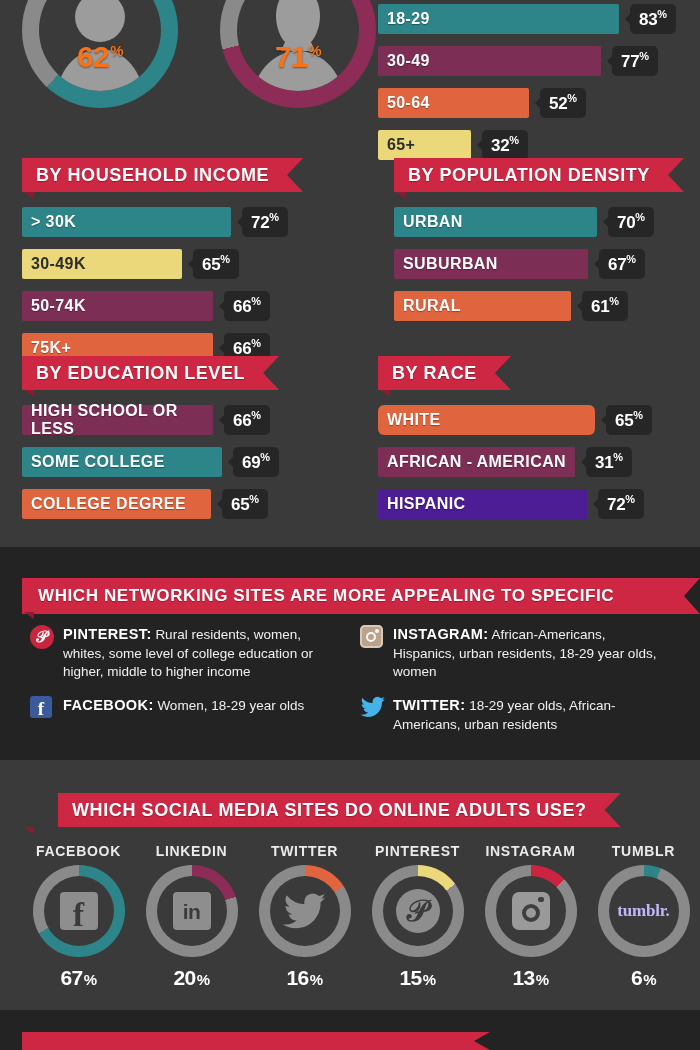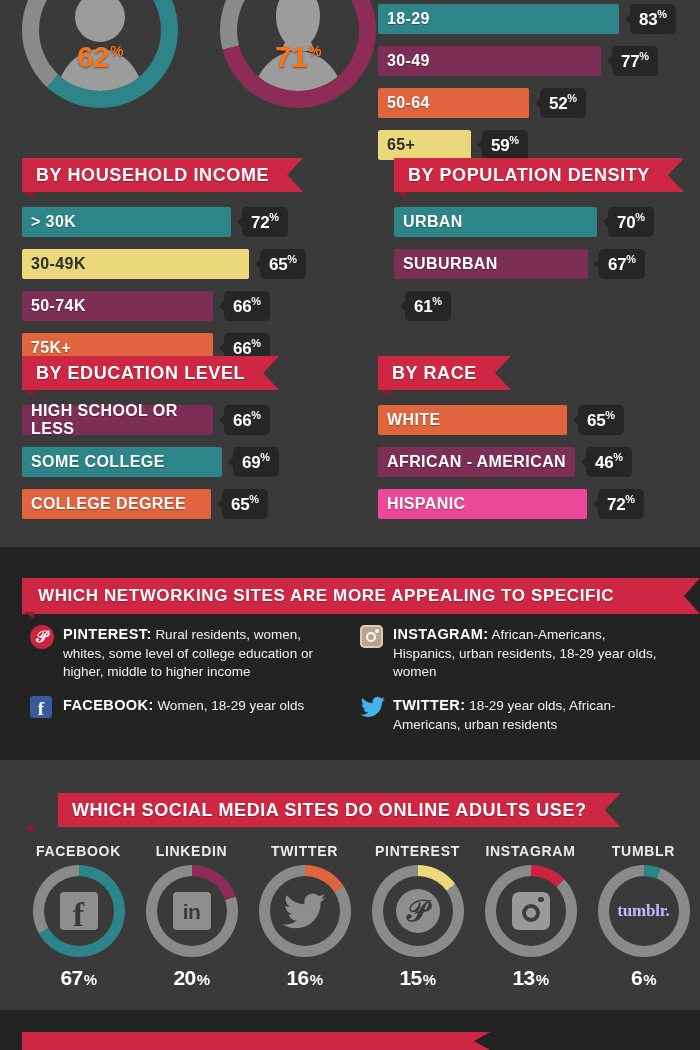--- a/index.html
+++ b/index.html
@@ -205,37 +205,37 @@
       <div class="bar-row">
         <div class="bar" style="width: 151px; background: rgb(224, 101, 62);">
           <span>50-64</span>
         </div>
         <div class="badge"><span>52</span><span class="sym">%</span></div>
       </div>
       <div class="bar-row">
         <div class="bar dark-text" style="width: 93px; background: rgb(234, 216, 122);">
           <span>65+</span>
         </div>
-        <div class="badge"><span>59</span><span class="sym">%</span></div>
+        <div class="badge"><span>32</span><span class="sym">%</span></div>
       </div>
     </div>
 
   <div class="sect" style="top:158px;left:22px;width:310px;">
     <div class="ribbon-wrap">
       <div class="ribbon">BY HOUSEHOLD INCOME</div>
     </div>
     <div class="bars" id="chart-income">
         <div class="bar-row">
           <div class="bar" style="width: 209px; background: rgb(45, 133, 137);">
             <span>&gt; 30K</span>
           </div>
           <div class="badge"><span>72</span><span class="sym">%</span></div>
         </div>
         <div class="bar-row">
-          <div class="bar dark-text" style="width: 227px; background: rgb(234, 216, 122);">
+          <div class="bar dark-text" style="width: 160px; background: rgb(234, 216, 122);">
             <span>30-49K</span>
           </div>
           <div class="badge"><span>65</span><span class="sym">%</span></div>
         </div>
         <div class="bar-row">
           <div class="bar" style="width: 191px; background: rgb(125, 46, 85);">
             <span>50-74K</span>
           </div>
           <div class="badge"><span>66</span><span class="sym">%</span></div>
         </div>
@@ -259,20 +259,23 @@
           </div>
           <div class="badge"><span>70</span><span class="sym">%</span></div>
         </div>
         <div class="bar-row">
           <div class="bar" style="width: 194px; background: rgb(125, 46, 85);">
             <span>SUBURBAN</span>
           </div>
           <div class="badge"><span>67</span><span class="sym">%</span></div>
         </div>
         <div class="bar-row">
+          <div class="bar" style="width: 177px; background: rgb(224, 101, 62);">
+            <span>RURAL</span>
+          </div>
           <div class="badge"><span>61</span><span class="sym">%</span></div>
         </div>
       </div>
   </div>
 
   <div class="sect" style="top:356px;left:22px;width:310px;">
     <div class="ribbon-wrap">
       <div class="ribbon">BY EDUCATION LEVEL</div>
     </div>
     <div class="bars" id="chart-education">
@@ -296,33 +299,33 @@
         </div>
       </div>
   </div>
 
   <div class="sect" style="top:356px;left:378px;width:310px;">
     <div class="ribbon-wrap">
       <div class="ribbon">BY RACE</div>
     </div>
     <div class="bars" id="chart-race">
         <div class="bar-row">
-          <div class="bar" style="width: 189px; background: rgb(224, 101, 62);">
+          <div class="bar" style="width: 217px; background: rgb(224, 101, 62); border-radius: 6px;">
             <span>WHITE</span>
           </div>
           <div class="badge"><span>65</span><span class="sym">%</span></div>
         </div>
         <div class="bar-row">
           <div class="bar" style="width: 197px; background: rgb(125, 46, 85);">
             <span>AFRICAN - AMERICAN</span>
           </div>
-          <div class="badge"><span>46</span><span class="sym">%</span></div>
-        </div>
-        <div class="bar-row">
-          <div class="bar" style="width: 209px; background: #ec4899;">
+          <div class="badge"><span>31</span><span class="sym">%</span></div>
+        </div>
+        <div class="bar-row">
+          <div class="bar" style="width: 209px; background: #4c1d95;">
             <span>HISPANIC</span>
           </div>
           <div class="badge"><span>72</span><span class="sym">%</span></div>
         </div>
       </div>
   </div>
 
   <div class="net-ribbon ribbon-wrap">
     <div class="ribbon">WHICH NETWORKING SITES ARE MORE APPEALING TO SPECIFIC DEMOGRAPHICS?</div>
   </div>

